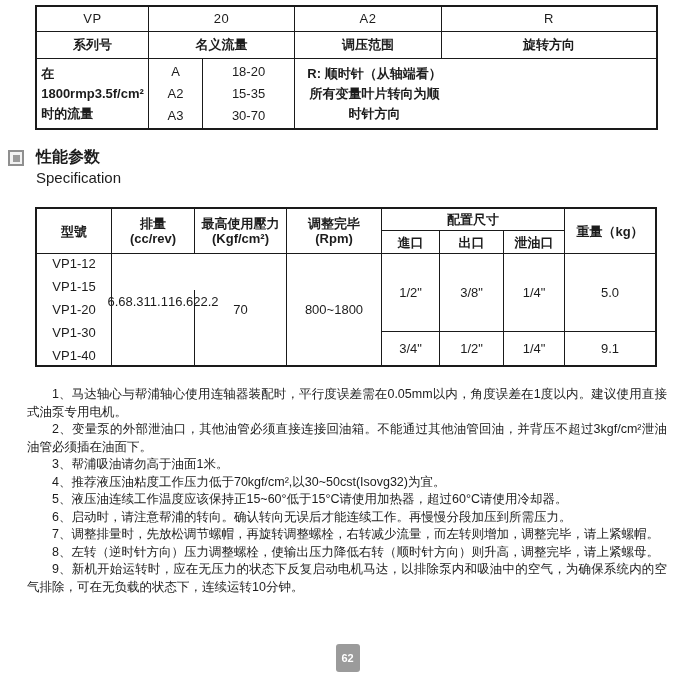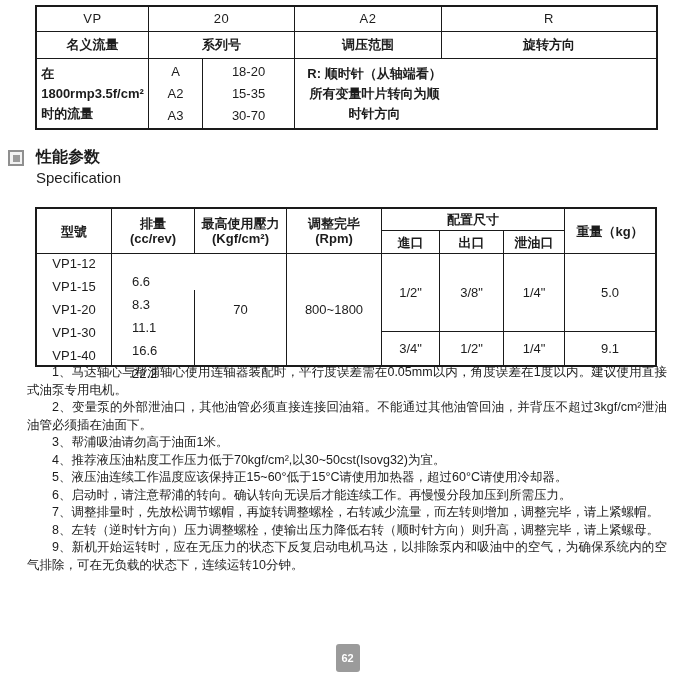--- a/index.html
+++ b/index.html
@@ -83,28 +83,28 @@
   .spec-table .hcell { font-weight: 700; flex-direction: column; line-height: 15px; text-align: center; }
   .rs2 { grid-row: span 2; }
   .cs3 { grid-column: span 3; }
   .model-col {
     grid-row: span 2;
     display: flex; flex-direction: column; justify-content: center;
     align-items: center; font-size: 13px; line-height: 23px;
   }
   .disp-col {
     grid-row: span 2;
-    display: flex; flex-direction: column; justify-content: center;
+    display: flex; flex-direction: row; justify-content: center;
     align-items: flex-start; padding-left: 20px; font-size: 13px; line-height: 23px; margin-top: 36px;
   }
   .merged-val { grid-row: span 2; }
 
   
   .notes {
-    position: absolute; left: 27px; top: 364px; width: 640px;
+    position: absolute; left: 27px; top: 386px; width: 640px;
     font-size: 12.5px; line-height: 17.5px; text-align: justify;
     color: #1c1c1c;
   }
   .notes p { text-indent: 2em; }
 
   
   .page-badge {
     position: absolute; top: 644px; left: 50%; transform: translateX(-50%);
     min-width: 24px; height: 28px; padding: 0 3px;
     background: #9b9b9b; border-radius: 3px;
@@ -114,22 +114,22 @@
 </style>
 </head>
 <body>
 
 <div class="code-table">
   <div class="cell code-row br bb">VP</div>
   <div class="cell code-row br bb">20</div>
   <div class="cell code-row br bb">A2</div>
   <div class="cell code-row bb">R</div>
 
+  <div class="cell label-row br bb">系列号</div>
   <div class="cell label-row br bb">名义流量</div>
-  <div class="cell label-row br bb">系列号</div>
   <div class="cell label-row br bb">调压范围</div>
   <div class="cell label-row bb">旋转方向</div>
 
   <div class="flow-cell br">在1800rmp3.5f/cm²时的流量</div>
 
   <div class="cell-split br">
     <div class="sub br">
       <div>A</div>
       <div>A2</div>
       <div>A3</div>

